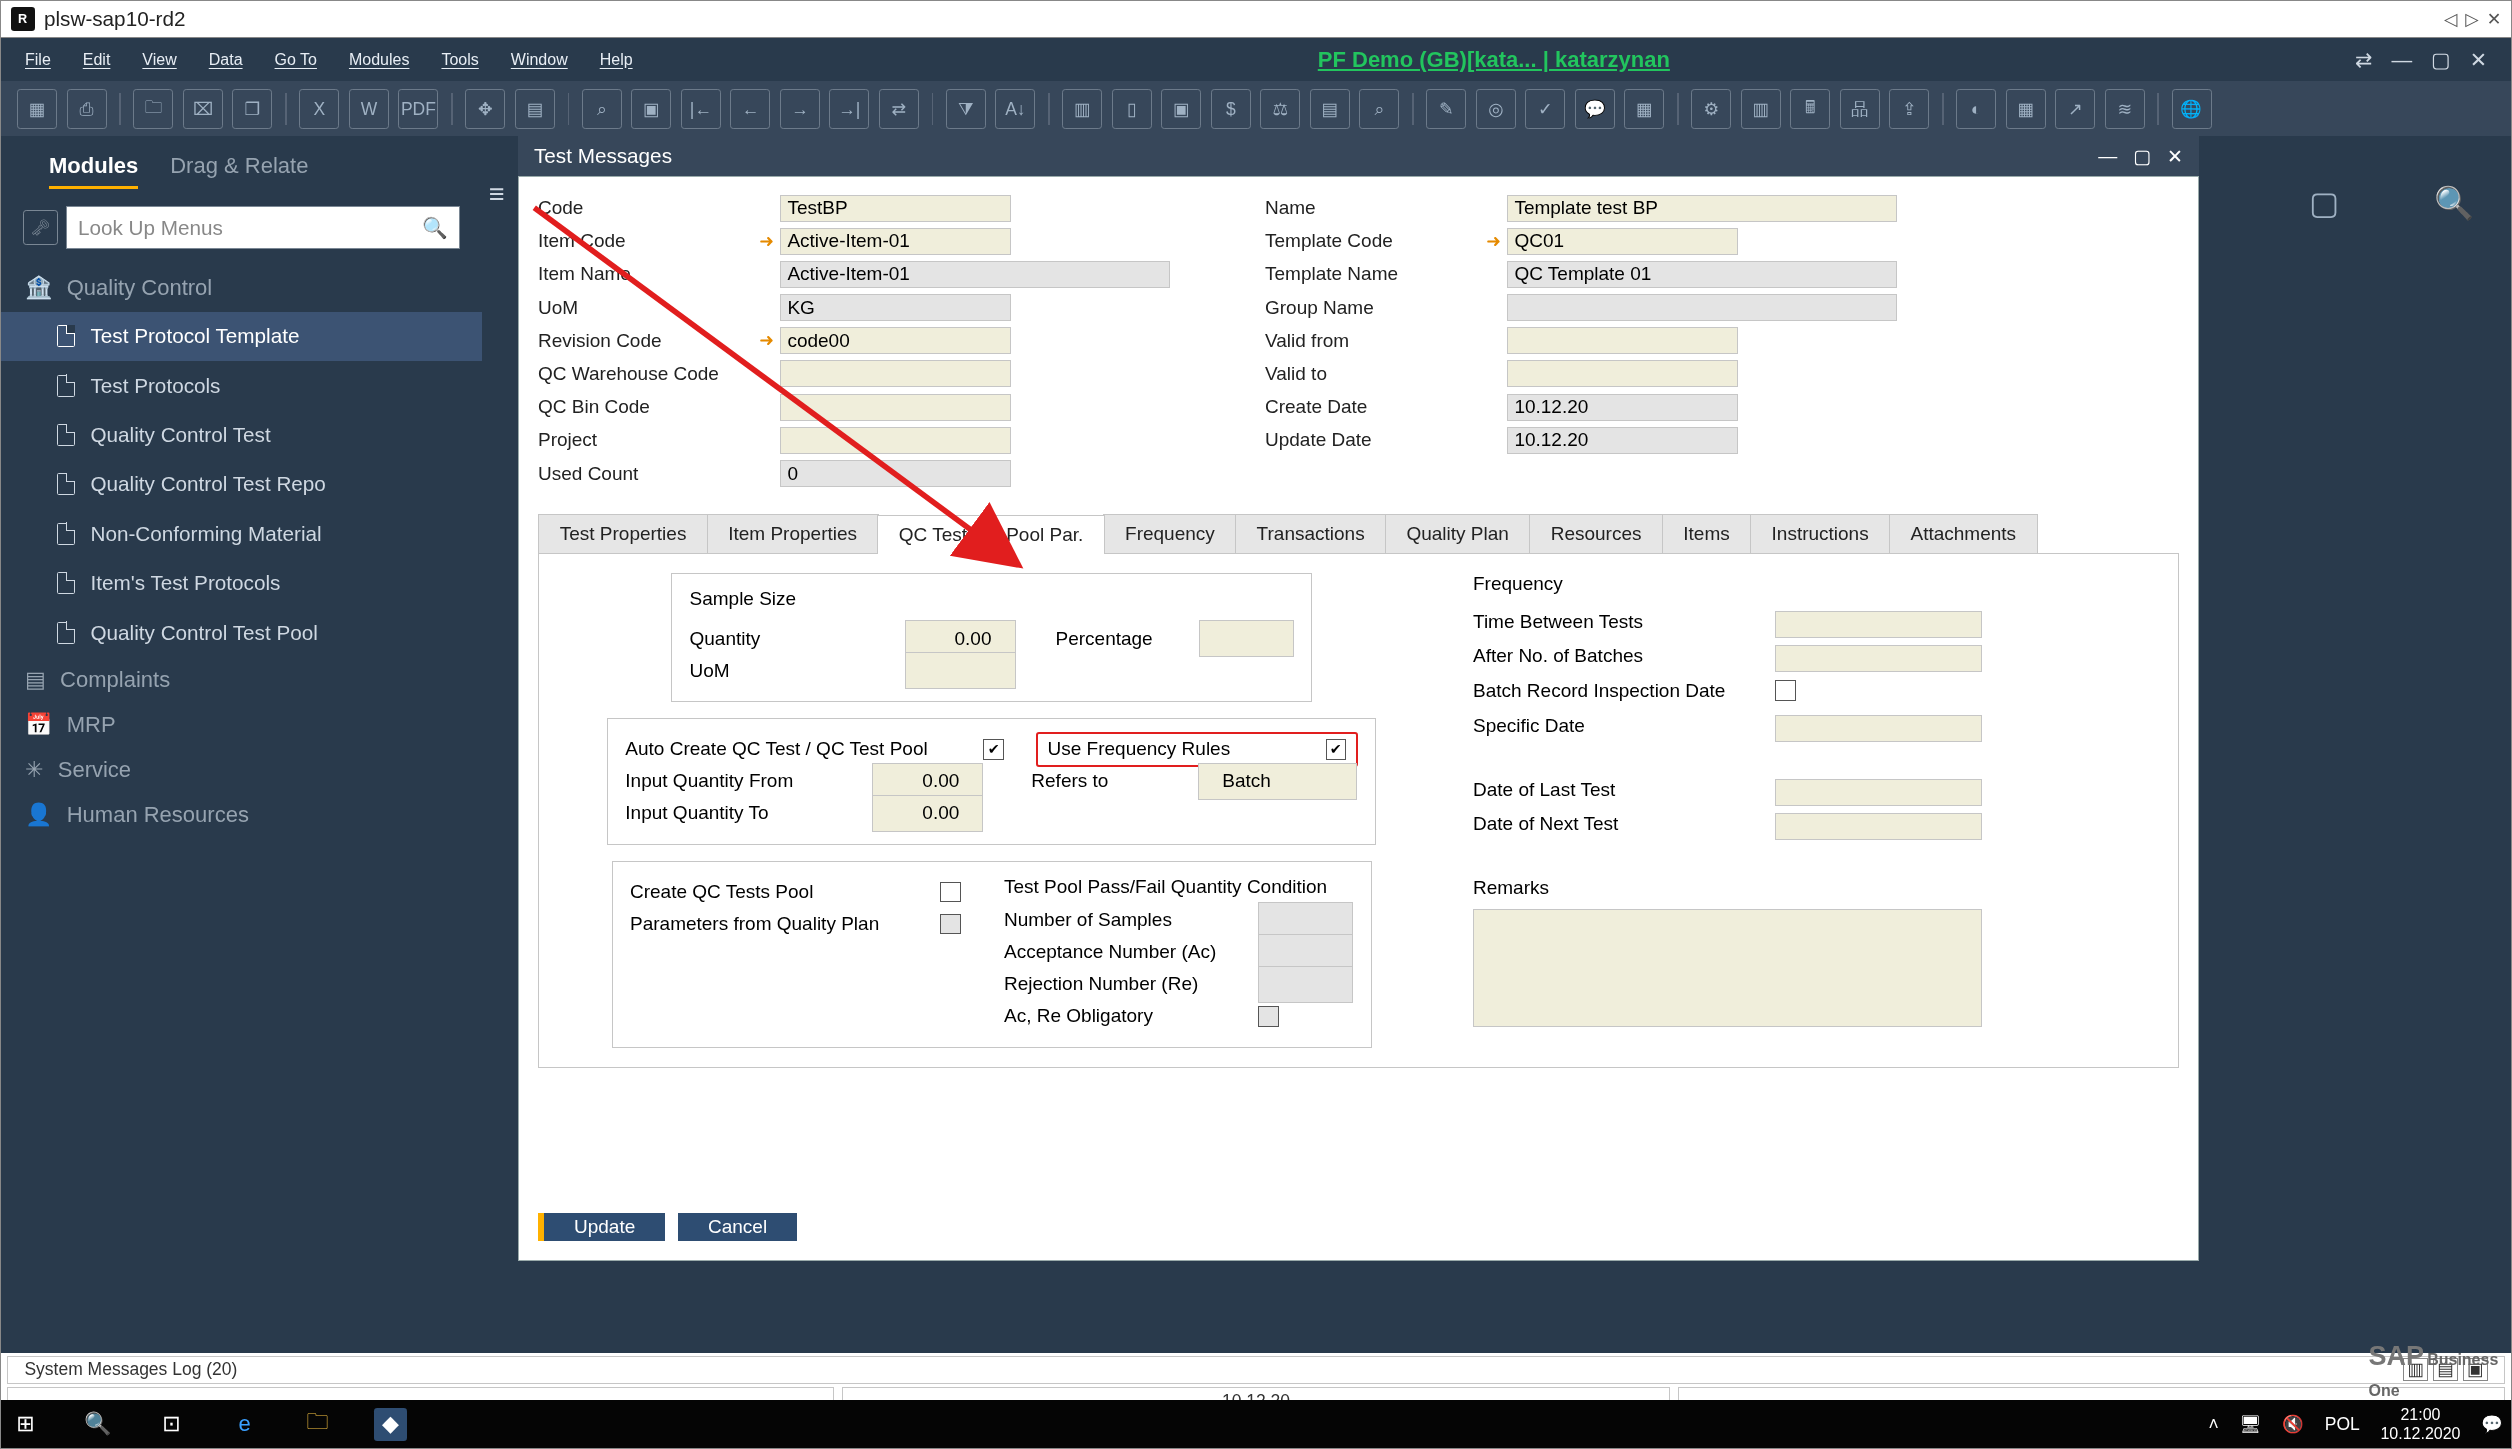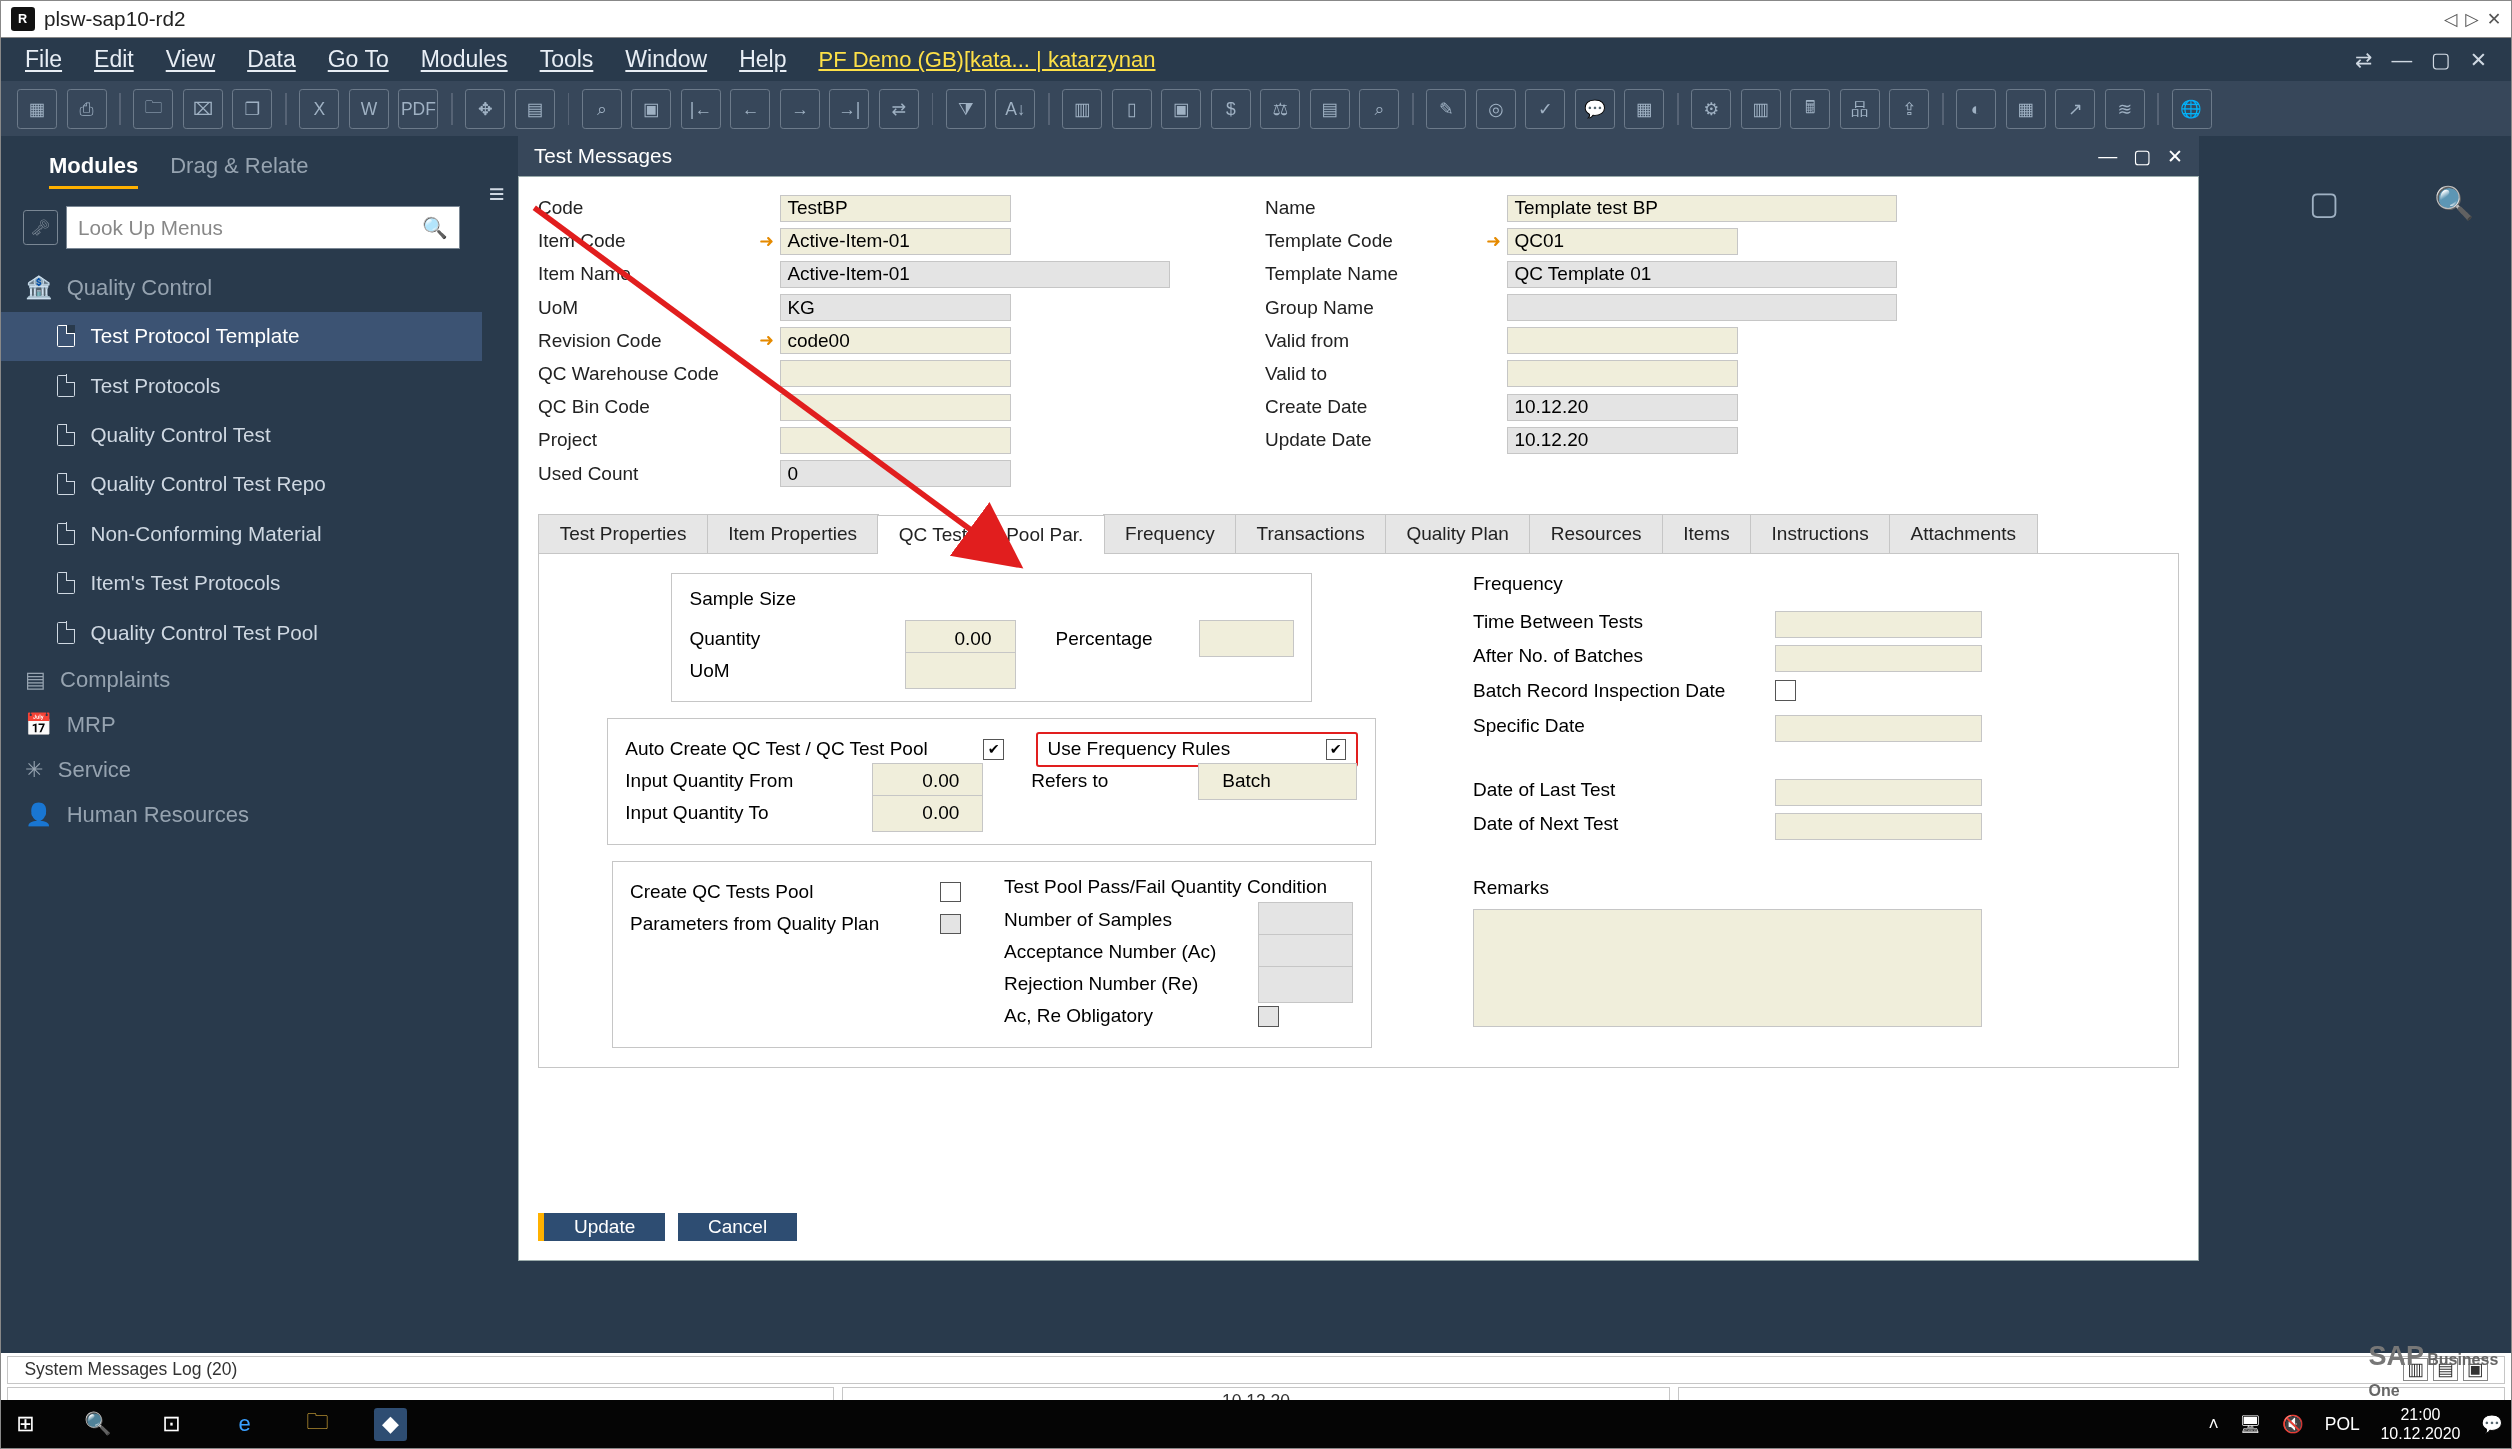--- a/index.html
+++ b/index.html
@@ -24,22 +24,22 @@
   }
   *{box-sizing:border-box;font-family:Tahoma,Arial,sans-serif;}
   body{margin:0;background:#ddd;width:2512px;height:1449px;transform-origin:top left;}
   
   .app{position:absolute;inset:0;background:#fff;border:0.8px solid #888;}
   .titlebar{height:37px;display:flex;align-items:center;padding:0 9.5px;border-bottom:1.6px solid #888;font-size:20.7px;color:#222;justify-content:space-between;}
   .titlebar .left{display:flex;align-items:center;gap:9.5px;}
   .titlebar .appicon{width:24px;height:24px;background:#111;color:#fff;display:flex;align-items:center;justify-content:center;font-size:12.7px;border-radius:3.2px;font-weight:bold;}
   .titlebar .wincontrols{display:flex;gap:8px;color:#555;font-size:17.5px;}
   .menubar{height:43px;background:var(--bg-main);display:flex;align-items:center;padding:0 24px;gap:32px;}
-  .menubar .menu{color:#e8eef5;font-size:23px;text-decoration:underline;text-underline-offset:3.2px;}
-  .menubar .centertitle{flex:1;text-align:left;color:#fde047;font-size:22px;font-weight:normal;text-decoration:underline;}
+  .menubar .menu{color:#e8eef5;font-size:16px;text-decoration:underline;text-underline-offset:3.2px;}
+  .menubar .centertitle{flex:1;text-align:center;color:#22c55e;font-size:22px;font-weight:bold;text-decoration:underline;}
   .menubar .right{display:flex;gap:19px;color:#cfd8e2;font-size:20.7px;}
   .toolbar{height:56px;background:var(--bg-toolbar);display:flex;align-items:center;padding:0 16px;gap:9.5px;}
   .toolbar .tbtn{width:40px;height:40px;border:1.6px solid #6c7a8a;border-radius:3.2px;display:flex;align-items:center;justify-content:center;color:#9fb1c3;font-size:17.5px;}
   .toolbar .sep{width:1.6px;height:32px;background:#566375;margin:0 3.2px;}
   
   .body{position:absolute;top:135px;bottom:95px;left:0;right:0;background:var(--bg-main);display:flex;}
   .sidebar{width:481px;background:var(--bg-sidebar);color:var(--txt-light);display:flex;flex-direction:column;padding-top:4.8px;}
   .sidebartabs{display:flex;gap:32px;padding:12.7px 32px 3.2px 48px;font-size:22px;}
   .sidebartabs .st{color:var(--txt-dim);}
   .sidebartabs .st.active{color:#fff;font-weight:bold;border-bottom:3.2px solid var(--orange);padding-bottom:6.4px;}

